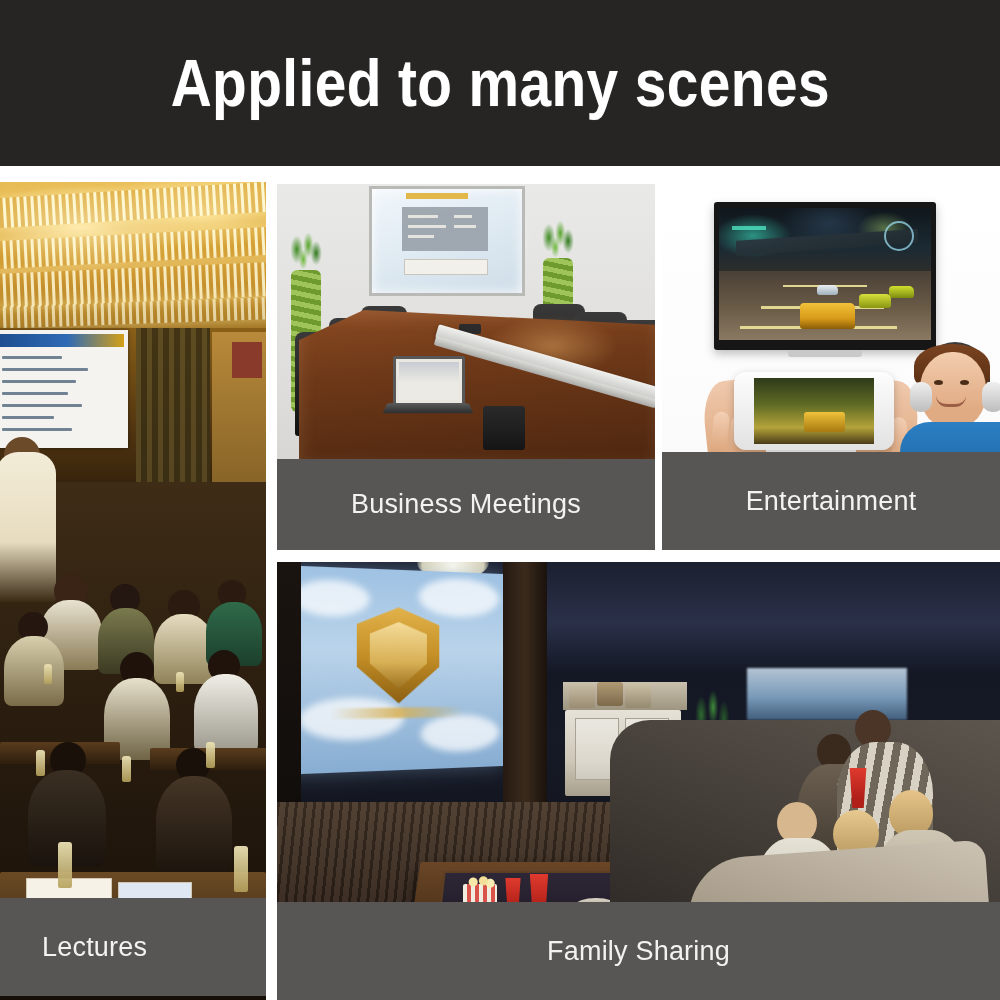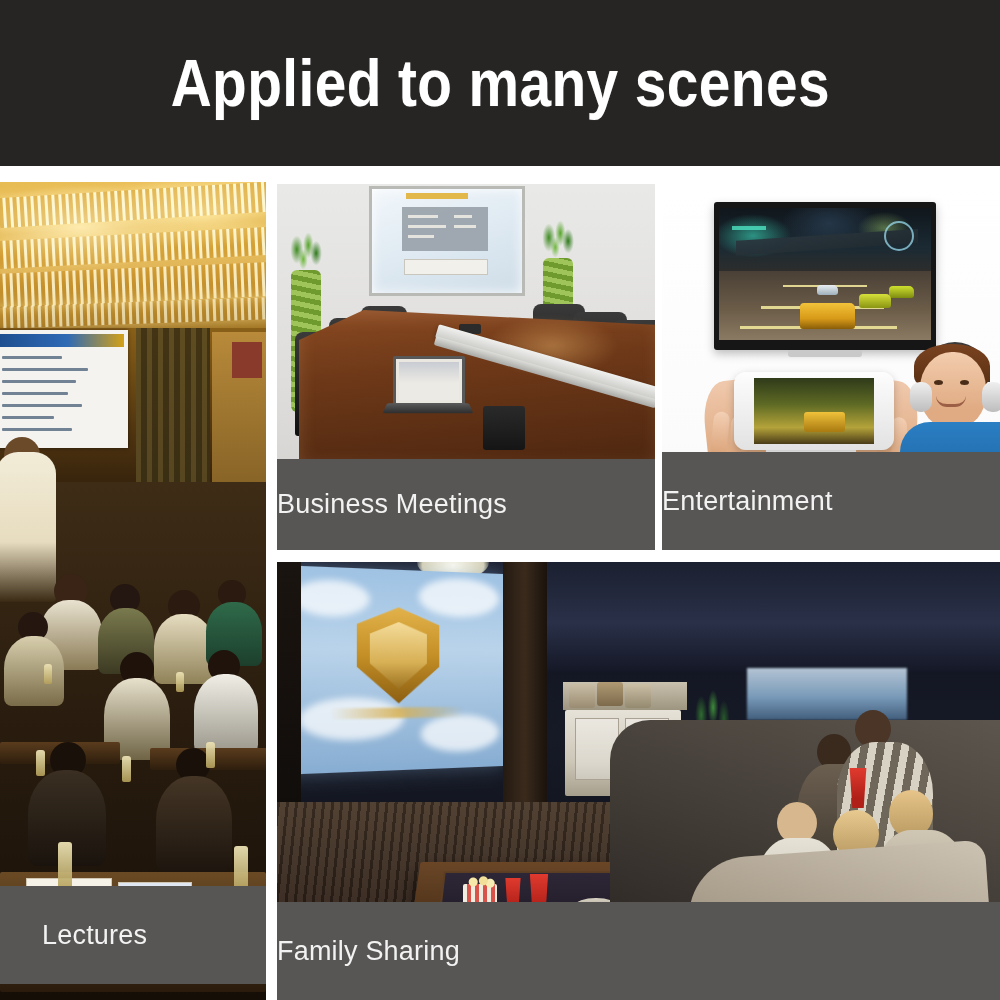--- a/index.html
+++ b/index.html
@@ -30,33 +30,33 @@
 
   
   .panel { position: absolute; overflow: hidden; background: #111; }
   .photo { position: absolute; inset: 0; overflow: hidden; }
 
   .caption-bar {
     position: absolute; left: 0; width: 100%;
     background: #585655;
     display: flex; align-items: center;
   }
-  .caption-bar.center { justify-content: flex-start; }
+  .caption-bar.center { justify-content: center; }
   .caption-bar.left { justify-content: flex-start; padding-left: 42px; }
   .caption-text {
     color: #f2f2f2;
     font-size: 27px;
     font-weight: 400;
     letter-spacing: 0.2px;
     white-space: nowrap;
   }
 
   
   #panel-lectures { left: 0; top: 182px; width: 266px; height: 818px; background: #2a1d10; }
-  #bar-lectures { bottom: 16px; height: 98px; }
+  #bar-lectures { bottom: 4px; height: 98px; }
 
   #panel-business { left: 277px; top: 184px; width: 378px; height: 366px; background: #cfcfcf; }
   #bar-business { bottom: 0; height: 91px; }
 
   #panel-entertainment { left: 662px; top: 184px; width: 338px; height: 366px; background: #ffffff; }
   #bar-entertainment { bottom: 0; height: 98px; }
 
   #panel-family { left: 277px; top: 562px; width: 723px; height: 438px; background: #0b0d18; }
   #bar-family { bottom: 0; height: 98px; }
 

